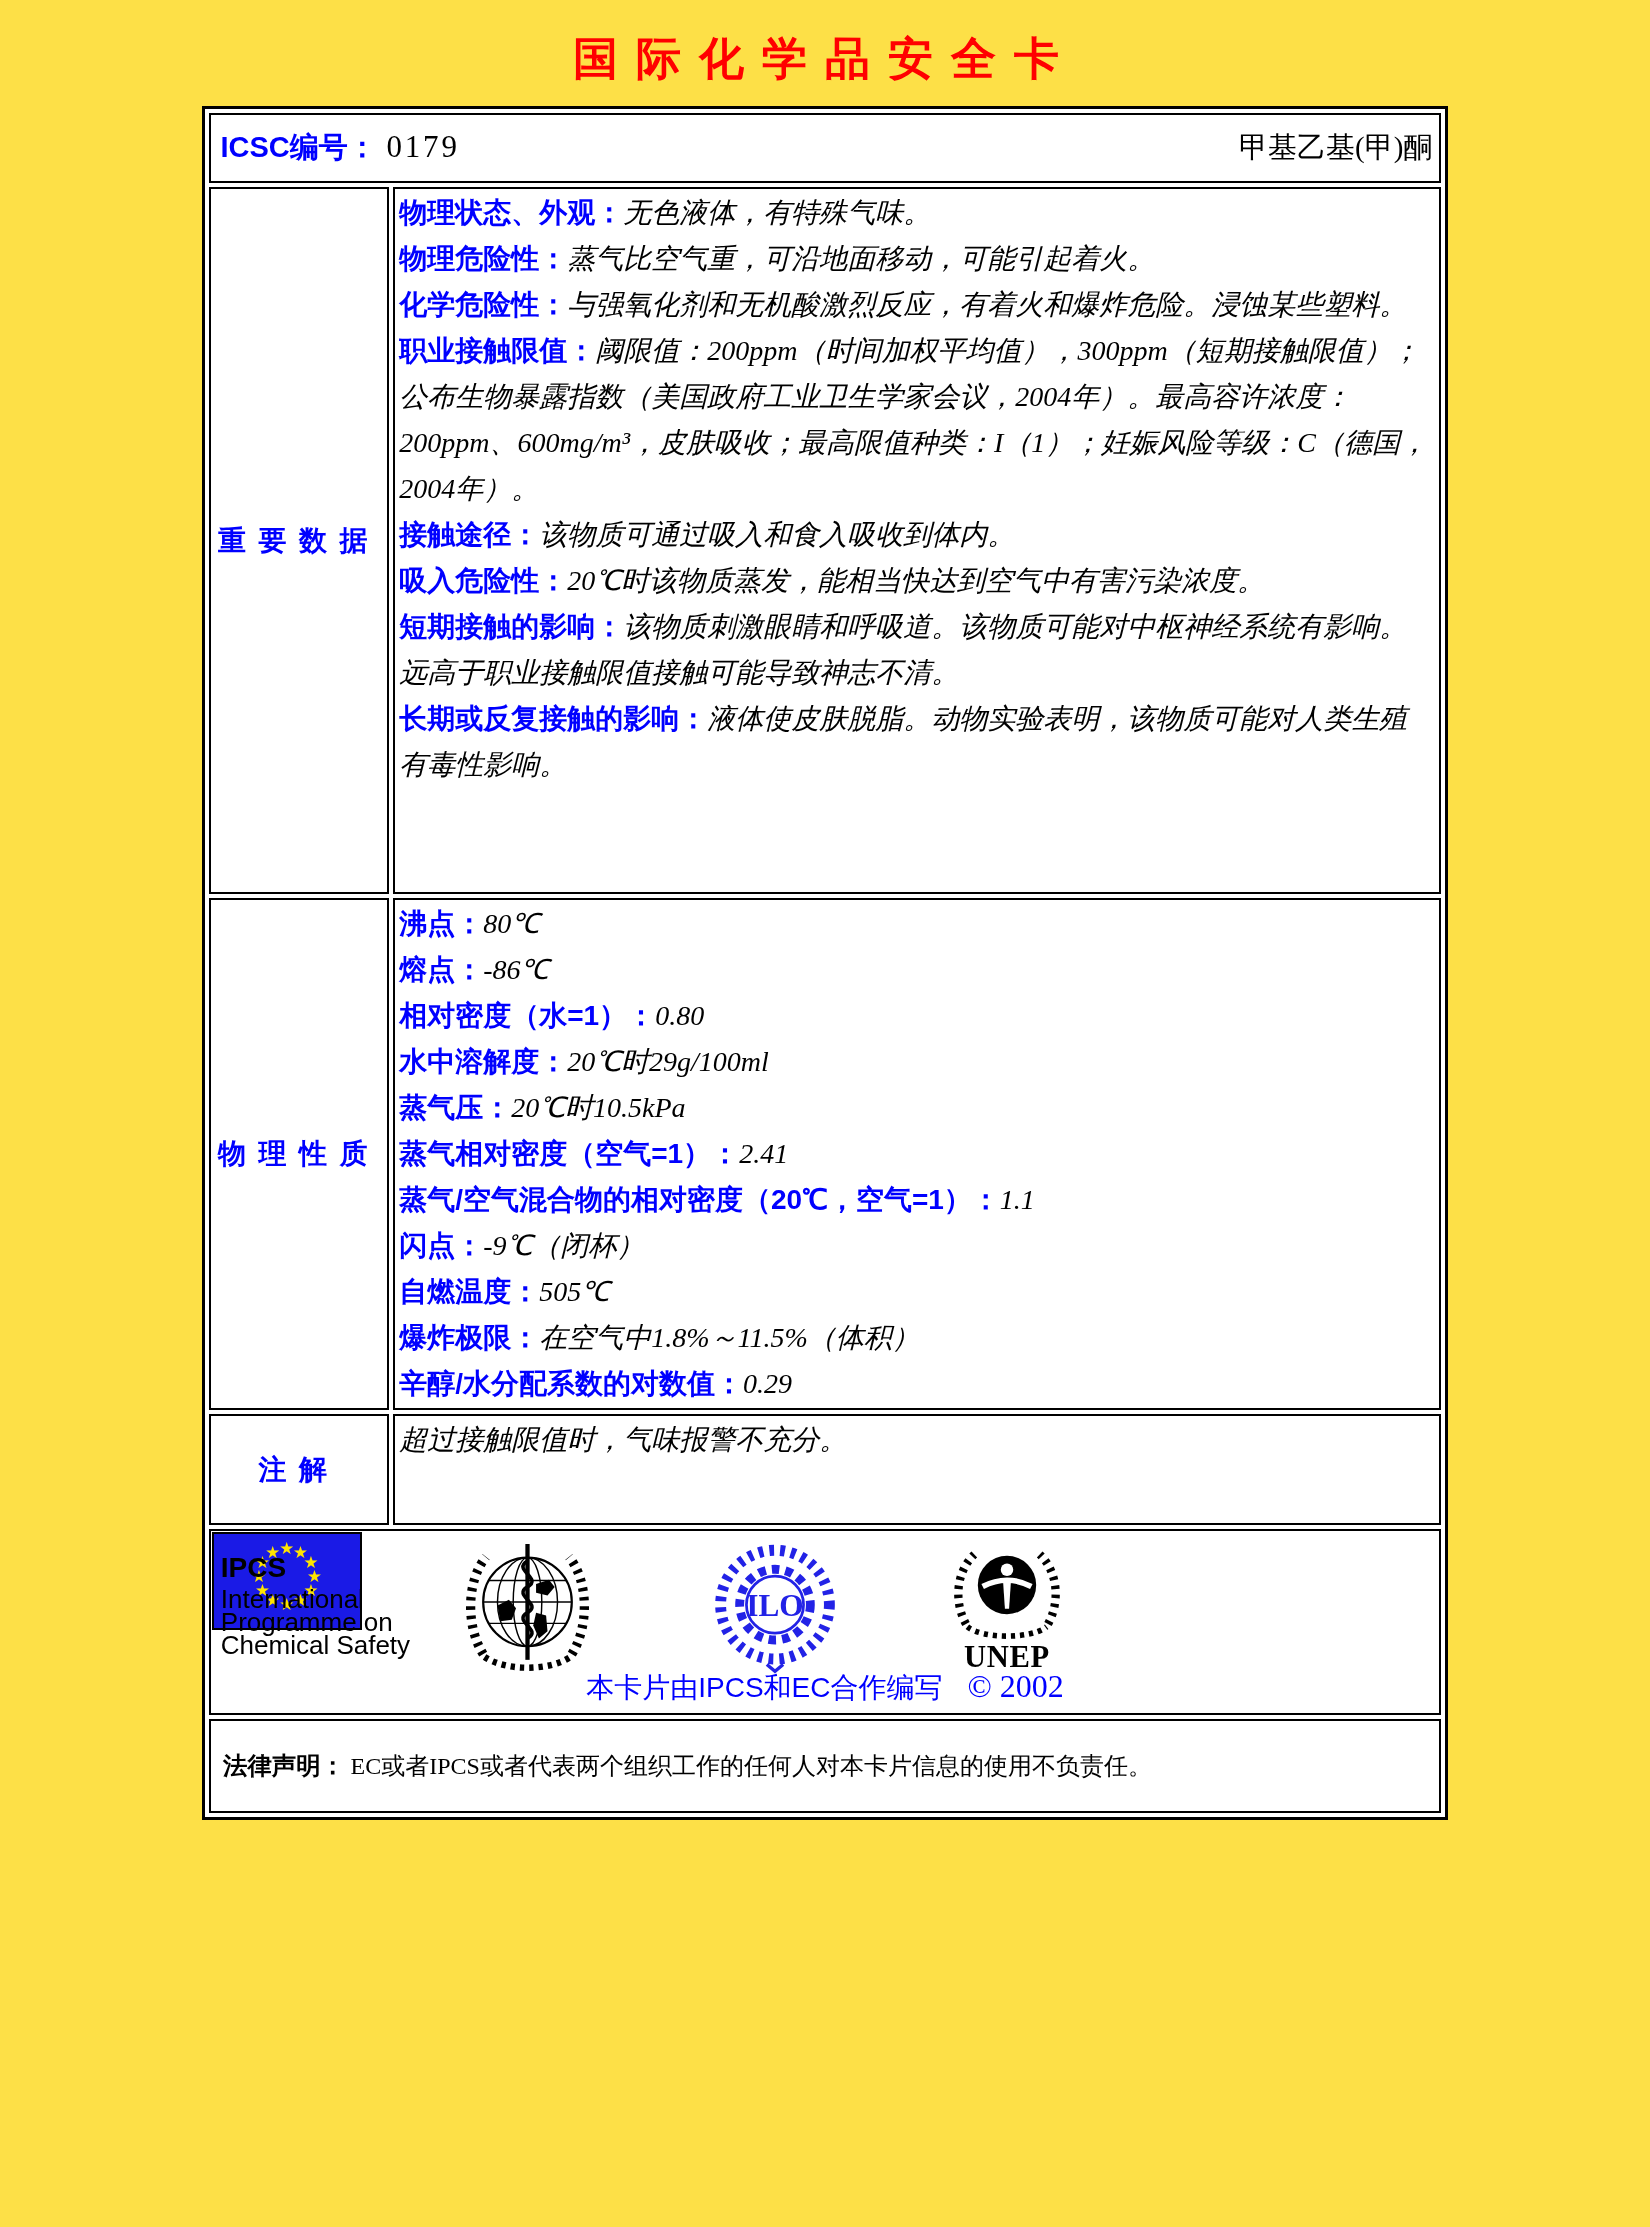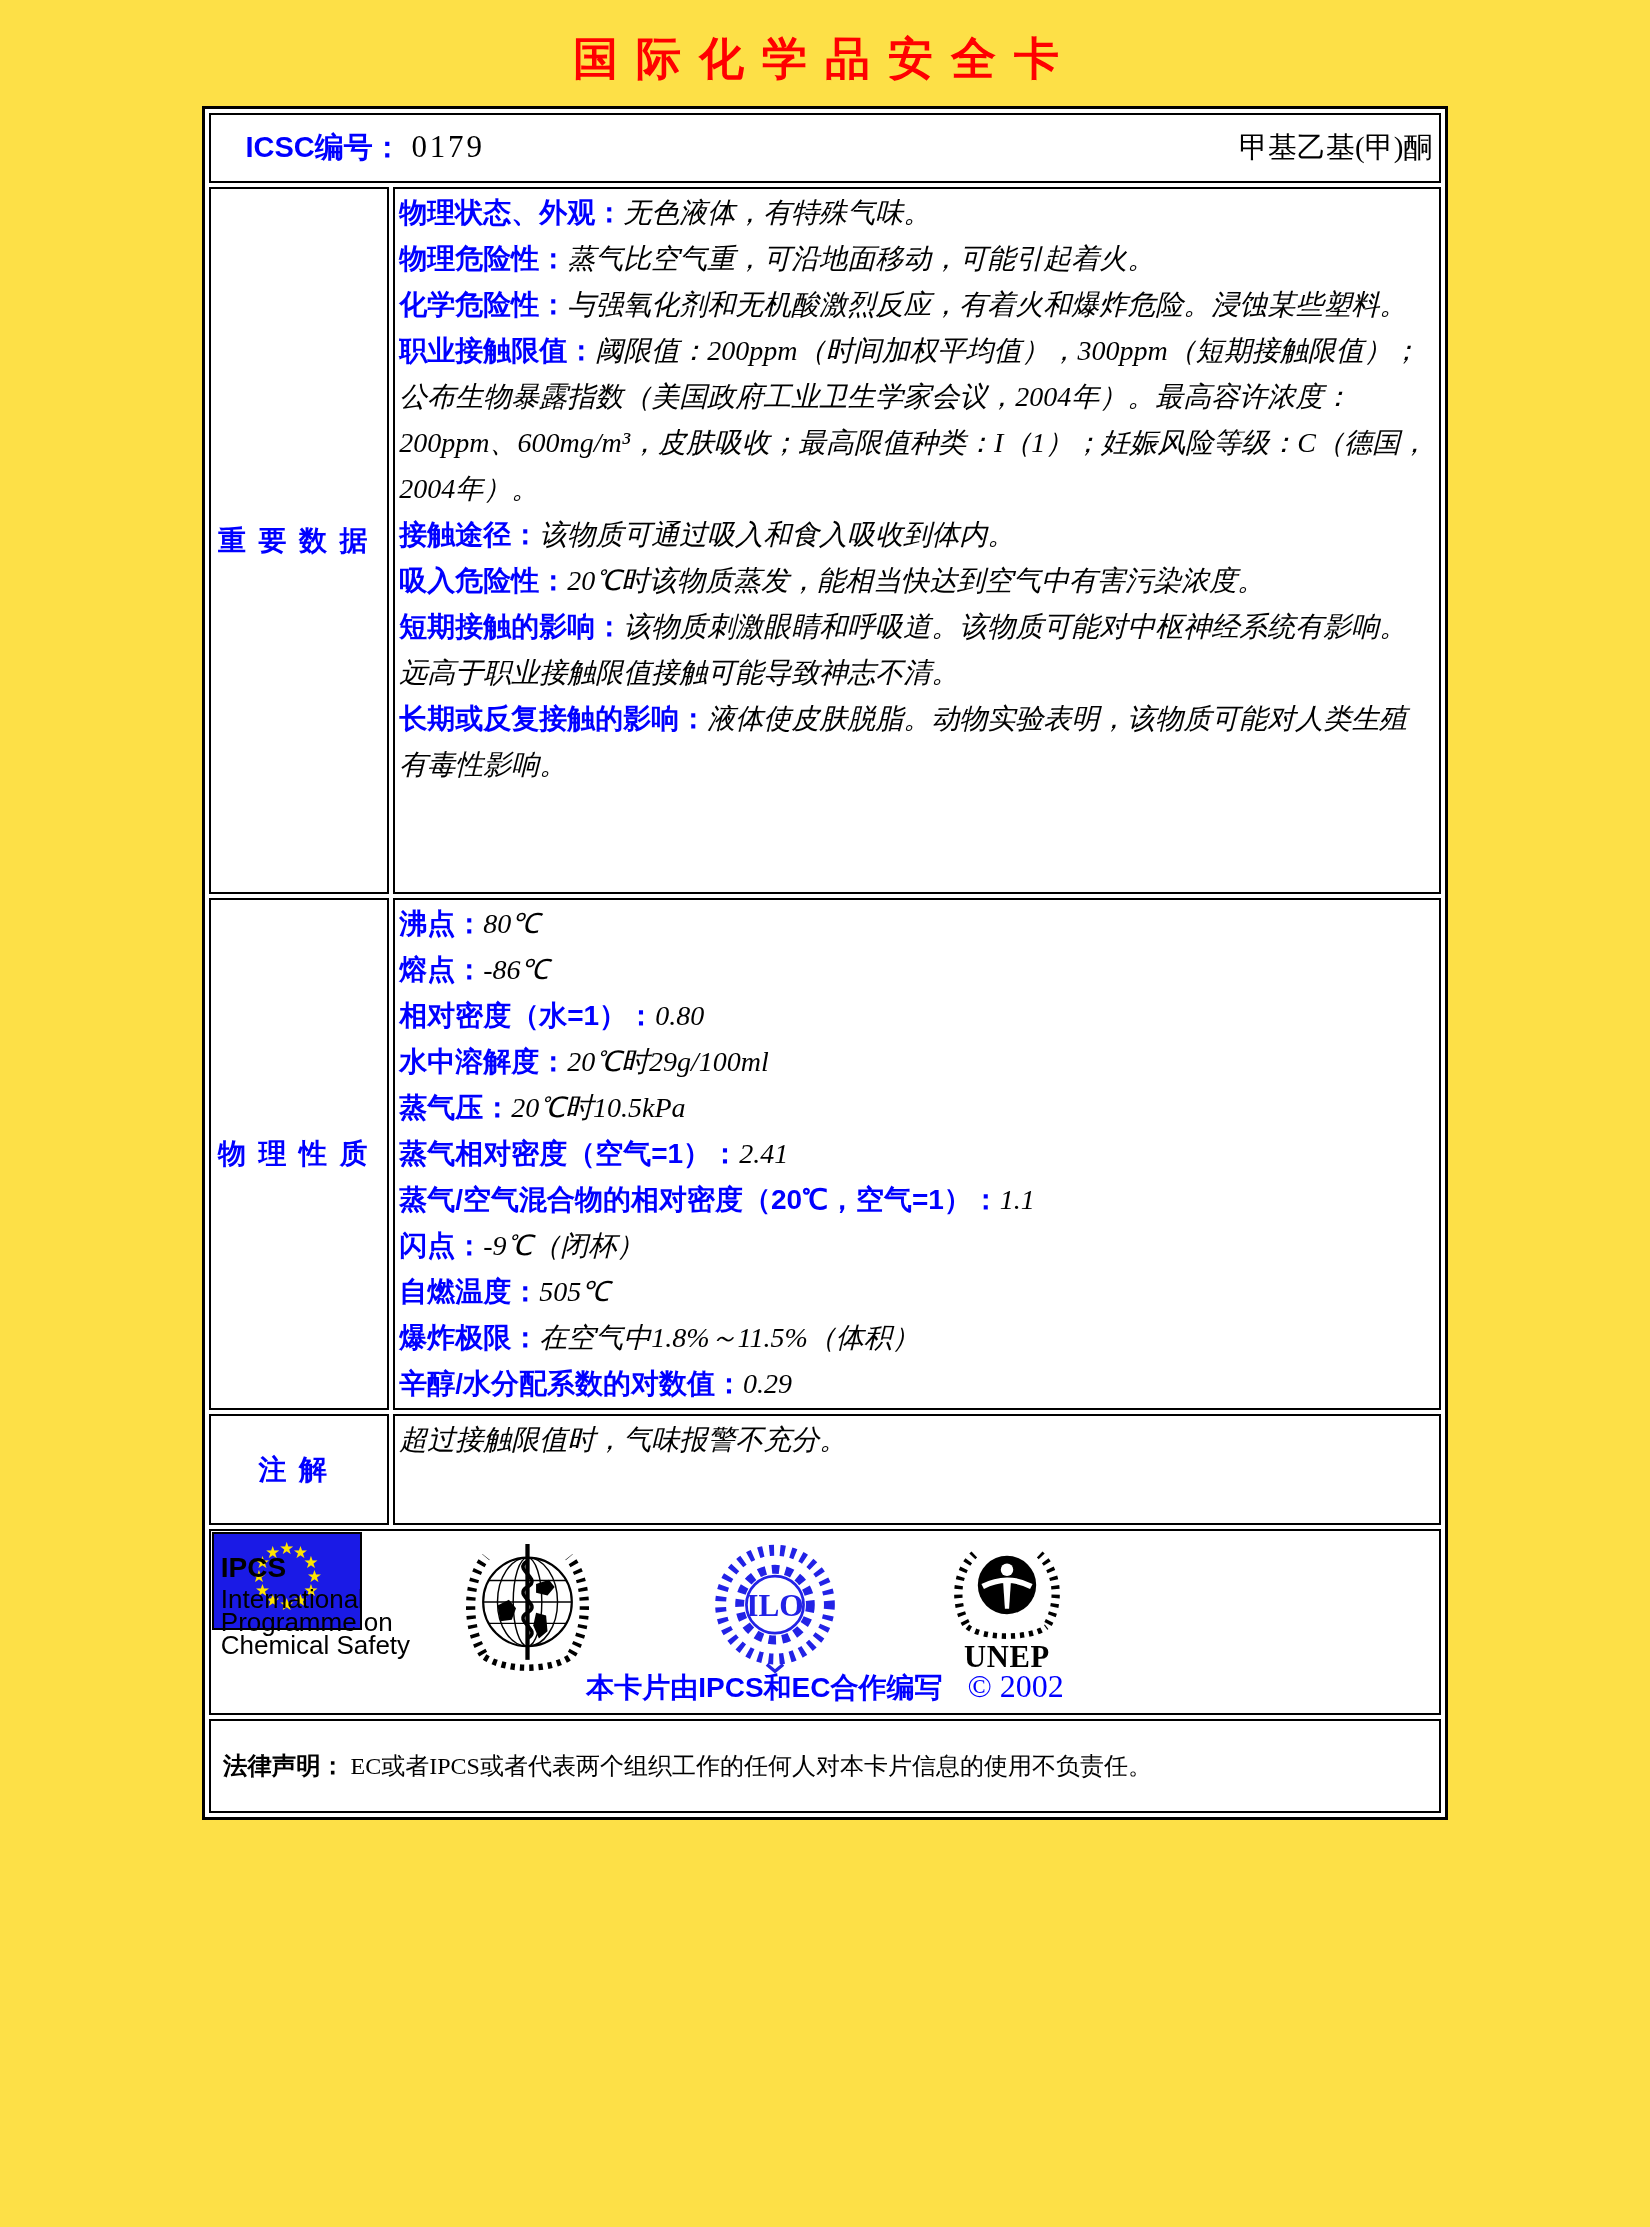--- a/index.html
+++ b/index.html
@@ -5,21 +5,21 @@
   html,body{margin:0;padding:0;background:#fff;}
   .page{position:relative;width:1650px;height:2227px;background:#fde047;overflow:hidden;
         font-family:"Liberation Serif",serif;color:#000;}
   .main-title{position:absolute;top:29px;left:0;width:1650px;text-align:center;
         color:var(--title_red);font-family:"Liberation Sans",sans-serif;
         font-weight:bold;font-size:45px;letter-spacing:18px;}
   table.card{position:absolute;left:202px;top:106px;width:1246px;
         border-collapse:separate;border-spacing:4.2px;border:3.5px solid #000;background:#fff;}
   td{border:2.1px solid #000;background:#fff;vertical-align:top;}
   td.hdr{height:64px;vertical-align:middle;}
-  .hdr-inner{display:flex;justify-content:space-between;align-items:center;padding:0 5.6px 0 8.4px;margin-left:25px;}
+  .hdr-inner{display:flex;justify-content:space-between;align-items:center;padding:0 5.6px 0 8.4px;}
   .hdr-label{color:var(--accent_blue);font-family:"Liberation Sans",sans-serif;font-weight:bold;font-size:29px;}
   .hdr-num{font-size:31px;letter-spacing:2.8px;margin-left:9.8px;}
   .hdr-name{font-size:29px;}
   td.lbl{width:174px;text-align:center;vertical-align:middle;color:var(--accent_blue);
         font-family:"Liberation Sans",sans-serif;font-weight:bold;font-size:28px;letter-spacing:12.5px;}
   td.content{padding:1.4px 5.6px 0 4.2px;}
   .line{font-size:28px;line-height:46px;}
   .plabel{color:var(--accent_blue);font-family:"Liberation Sans",sans-serif;font-weight:bold;}
   .plabel.black{color:#000;font-family:"Liberation Serif",serif;font-weight:normal;}
   .ptext{color:#000;font-style:italic;}
@@ -27,21 +27,21 @@
   .ipcs{position:absolute;left:9.8px;top:21px;font-family:"Liberation Sans",sans-serif;color:#000;}
   .ipcs-title{font-size:28px;font-weight:bold;margin-bottom:4.2px;}
   .ipcs-line{font-size:26px;line-height:23px;}
   .logo{position:absolute;}
   .who-logo{left:245px;top:2.8px;}
   .ilo-logo{left:496px;top:7px;}
   .unep-logo{left:735px;top:4.2px;}
   .eu-flag{left:979px;top:7px;width:150px;height:98px;background:var(--eu_flag_blue);
         border:2.1px solid #000;box-sizing:border-box;}
   .caption{position:absolute;left:0;right:0;top:137px;text-align:center;color:var(--accent_blue);}
-  .cap-main{font-family:"Liberation Sans",sans-serif;font-weight:bold;font-size:28px;}
+  .cap-main{font-family:"Liberation Sans",sans-serif;font-weight:normal;font-size:28px;}
   .cap-copy{font-size:32px;margin-left:25px;text-align:center;}
   td.legal-cell{height:88px;vertical-align:middle;}
   .legal-inner{display:flex;align-items:center;padding-left:11px;font-size:24px;}
   .legal-label{font-family:"Liberation Sans",sans-serif;font-weight:bold;font-size:24.4px;margin-right:5.6px;white-space:nowrap;}
 </style>
 </head>
 <body>
 
 <div class="page">
 

